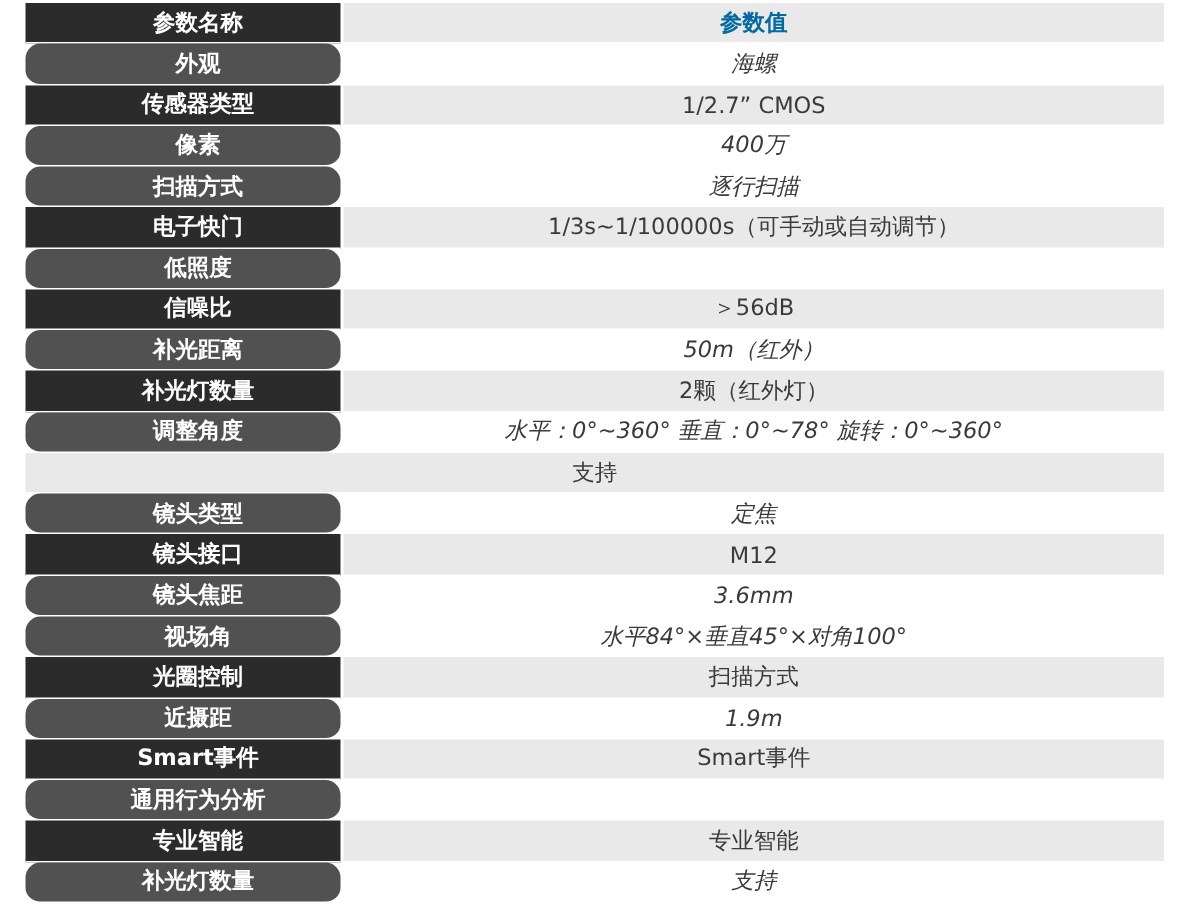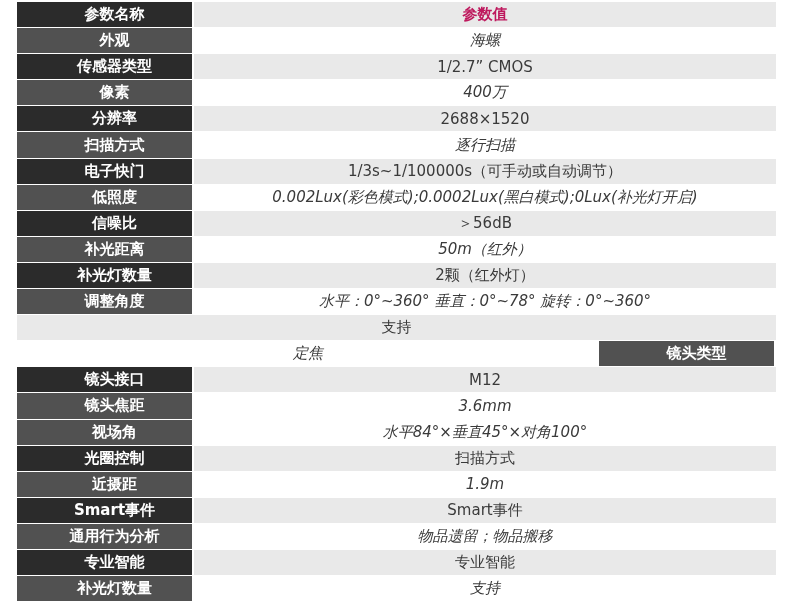--- a/index.html
+++ b/index.html
@@ -28,38 +28,38 @@
   .cell {
     box-sizing: border-box;
     display: flex;
     align-items: center;
     justify-content: center;
     border-bottom: 1px solid #ffffff;
     white-space: nowrap;
     overflow: hidden;
   }
   .cell.left {
-    width: 175px;
+    width: 210px;
     margin-right: 2px;
     color: var(--text-light, #ffffff);
     font-weight: bold;
     font-size: 15px;
     padding-left: 20px;
   }
   .cell.right {
     flex: 1 1 auto;
     color: var(--text-dark, #3a3a3a);
     font-weight: normal;
     font-size: 15px;
   }
   .row-dark .cell.left  { background: var(--left-dark, #2b2b2b); }
   .row-dark .cell.right { background: var(--value-light, #e9e9e9); }
-  .row-light .cell.left  { background: var(--left-gray, #515151); }
+  .row-light .cell.left  { background: var(--left-gray, #515151); border-radius: 10px; }
   .row-light .cell.right { background: var(--value-white, #ffffff); font-style: italic; }
-  .row.header .cell.right { font-weight: bold; color: #be185d; }
+  .row.header .cell.right { font-weight: bold; color: #0369a1; }
 </style>
 </head>
 <body>
 
 <div class="spec-table">
   <div class="row header row-dark">
     <div class="cell left">参数名称</div>
     <div class="cell right">参数值</div>
   </div>
 
@@ -68,35 +68,30 @@
     <div class="cell right">海螺</div>
   </div>
     <div class="row row-dark">
     <div class="cell left">传感器类型</div>
     <div class="cell right">1/2.7” CMOS</div>
   </div>
     <div class="row row-light">
     <div class="cell left">像素</div>
     <div class="cell right">400万</div>
   </div>
-    <div class="row row-dark">
-    <div class="cell left">分辨率</div>
-    <div class="cell right">2688×1520</div>
-  </div>
     <div class="row row-light">
     <div class="cell left">扫描方式</div>
     <div class="cell right">逐行扫描</div>
   </div>
     <div class="row row-dark">
     <div class="cell left">电子快门</div>
     <div class="cell right">1/3s~1/100000s（可手动或自动调节）</div>
   </div>
     <div class="row row-light">
     <div class="cell left">低照度</div>
-    <div class="cell right">0.002Lux(彩色模式);0.0002Lux(黑白模式);0Lux(补光灯开启)</div>
   </div>
     <div class="row row-dark">
     <div class="cell left">信噪比</div>
     <div class="cell right">＞56dB</div>
   </div>
     <div class="row row-light">
     <div class="cell left">补光距离</div>
     <div class="cell right">50m（红外）</div>
   </div>
     <div class="row row-dark">
@@ -104,22 +99,22 @@
     <div class="cell right">2颗（红外灯）</div>
   </div>
     <div class="row row-light">
     <div class="cell left">调整角度</div>
     <div class="cell right">水平：0°~360° 垂直：0°~78° 旋转：0°~360°</div>
   </div>
     <div class="row row-dark">
     <div class="cell right">支持</div>
   </div>
     <div class="row row-light">
+    <div class="cell left">镜头类型</div>
     <div class="cell right">定焦</div>
-    <div class="cell left">镜头类型</div>
   </div>
     <div class="row row-dark">
     <div class="cell left">镜头接口</div>
     <div class="cell right">M12</div>
   </div>
     <div class="row row-light">
     <div class="cell left">镜头焦距</div>
     <div class="cell right">3.6mm</div>
   </div>
     <div class="row row-light">
@@ -133,21 +128,20 @@
     <div class="row row-light">
     <div class="cell left">近摄距</div>
     <div class="cell right">1.9m</div>
   </div>
     <div class="row row-dark">
     <div class="cell left">Smart事件</div>
     <div class="cell right">Smart事件</div>
   </div>
     <div class="row row-light">
     <div class="cell left">通用行为分析</div>
-    <div class="cell right">物品遗留；物品搬移</div>
   </div>
     <div class="row row-dark">
     <div class="cell left">专业智能</div>
     <div class="cell right">专业智能</div>
   </div>
     <div class="row row-light">
     <div class="cell left">补光灯数量</div>
     <div class="cell right">支持</div>
   </div>
   </div>

